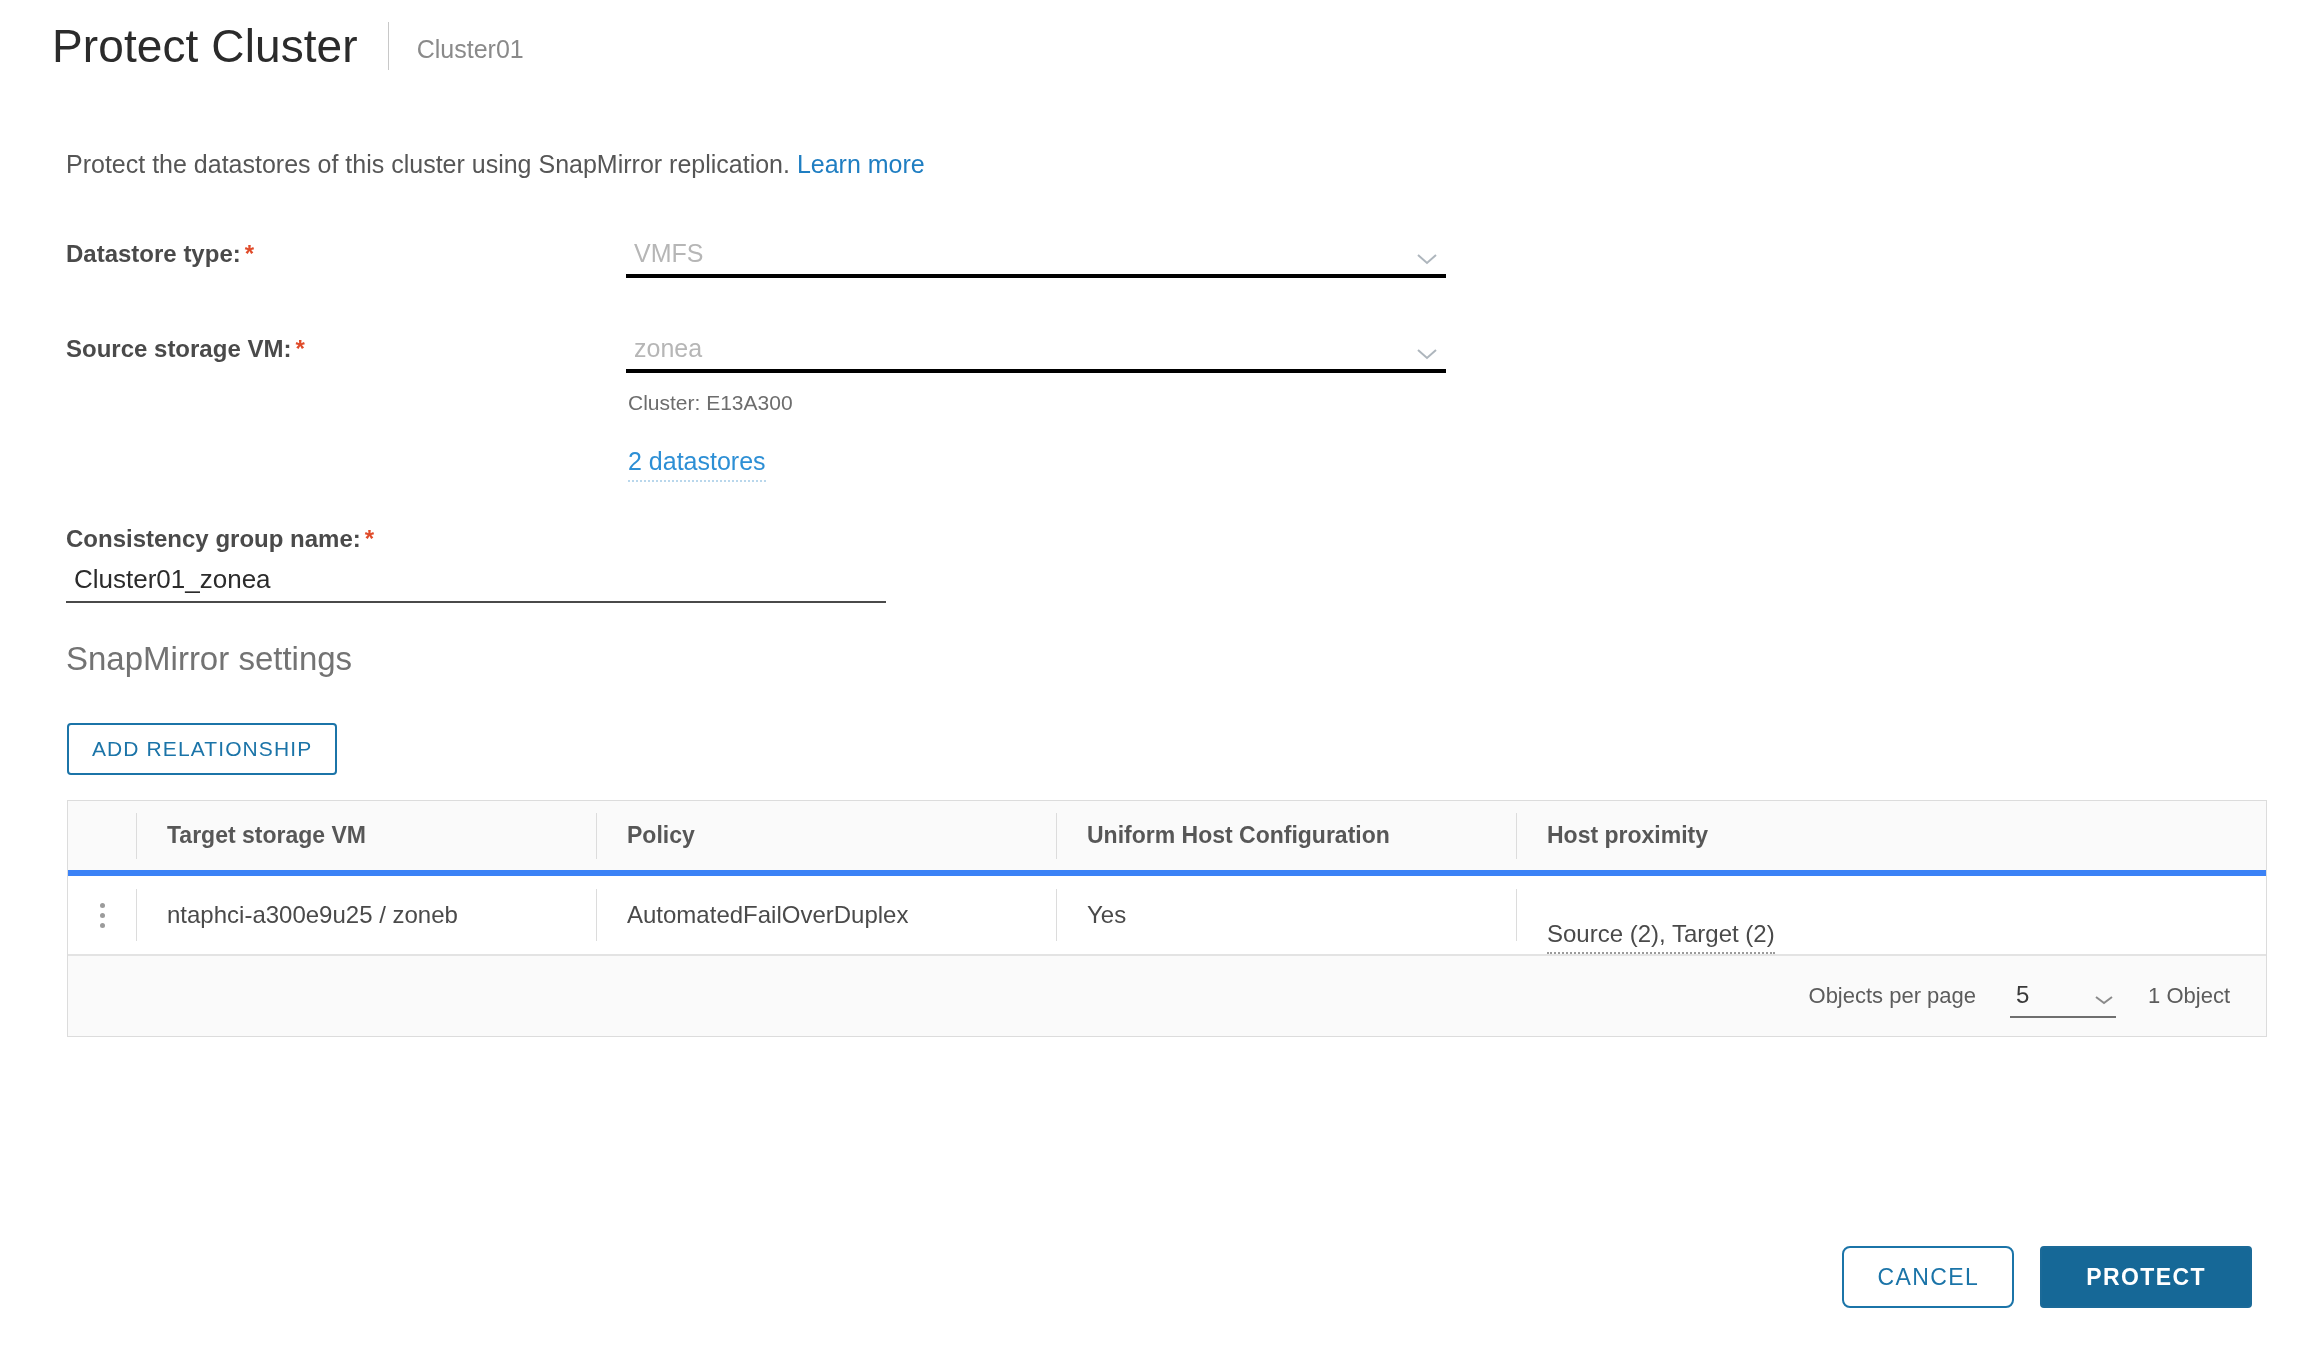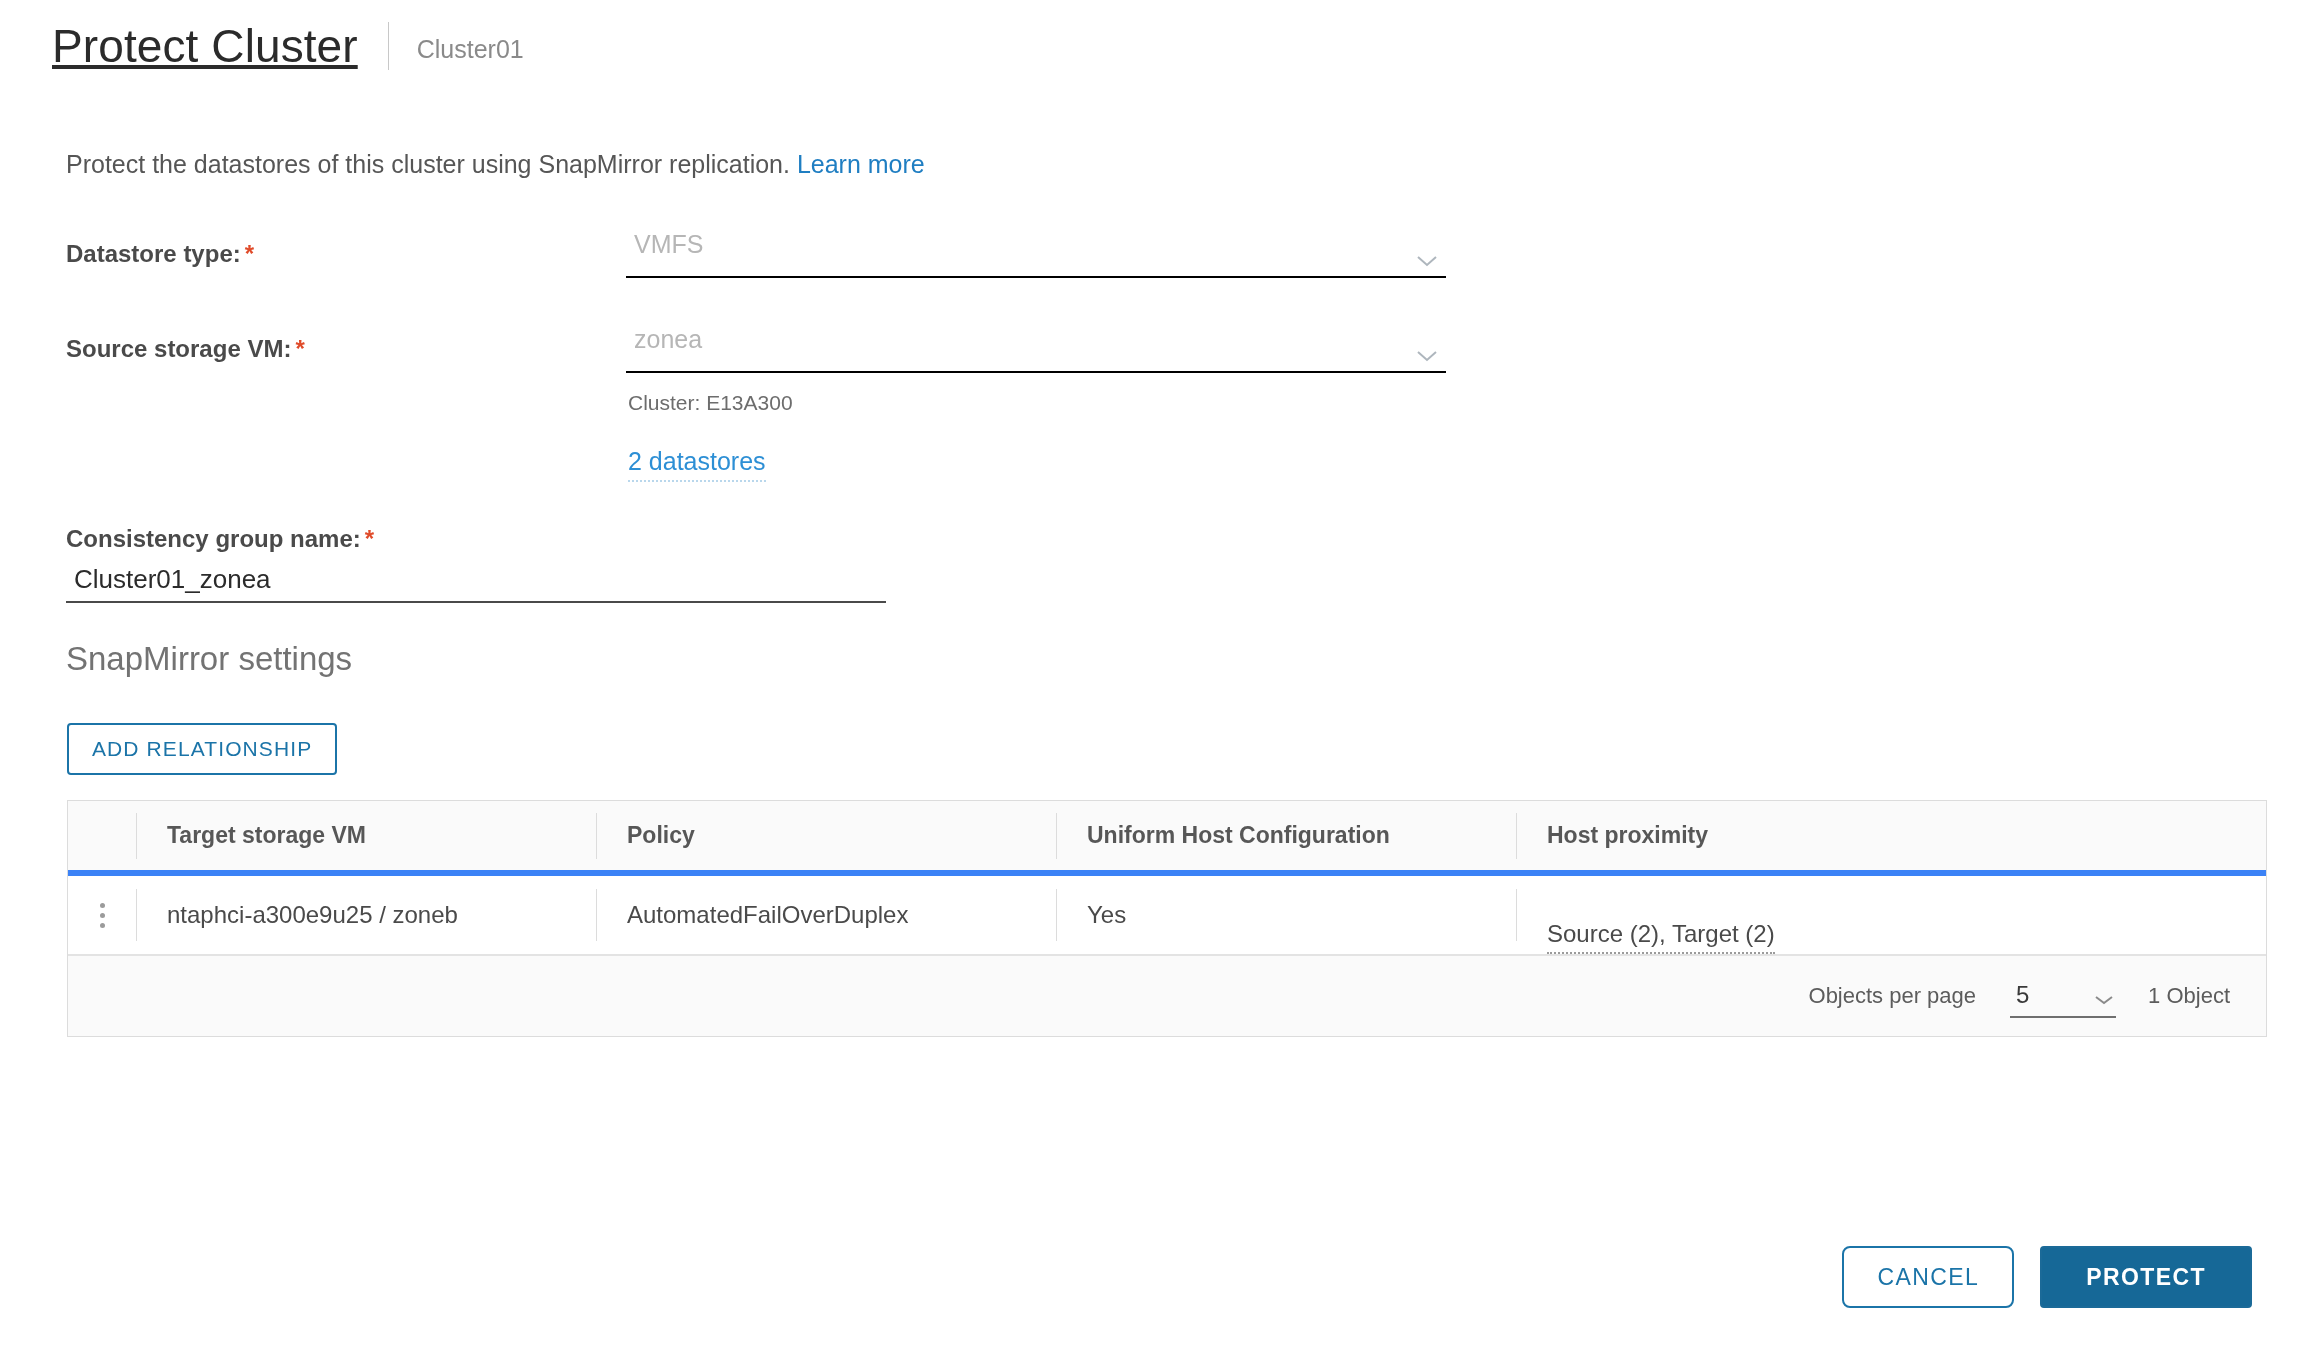--- a/index.html
+++ b/index.html
@@ -22,21 +22,20 @@
     position: absolute;
     left: 52px; top: 22px;
     display: flex; align-items: center;
   }
   .header-title {
     font-size: 46px;
     font-weight: 400;
     color: #2b2b2b;
     letter-spacing: 0.1px;
     line-height: 1;
-    text-decoration: underline;
   }
   .header-divider {
     width: 1px;
     height: 48px;
     background: #c8c8c8;
     margin: 0 28px 0 30px;
   }
   .header-subtitle {
     font-size: 25px;
     color: #8a8a8a;
@@ -81,22 +80,23 @@
     font-weight: bold;
     margin-left: 4px;
     font-size: 24px;
   }
   .field-ctrl { width: 820px; position: relative; }
 
   .select-box {
     position: relative;
     width: 820px;
     height: 48px;
-    border-bottom: 2px solid #000000;
-    display: flex;
+    border-bottom: 4px solid #000000;
+    display: flex;
+    align-items: flex-end;
   }
   .select-box .value {
     font-size: 25px;
     color: #b6b6b6;
     padding-bottom: 6px;
     padding-left: 8px;
   }
   .chev {
     position: absolute;
     right: 8px;

